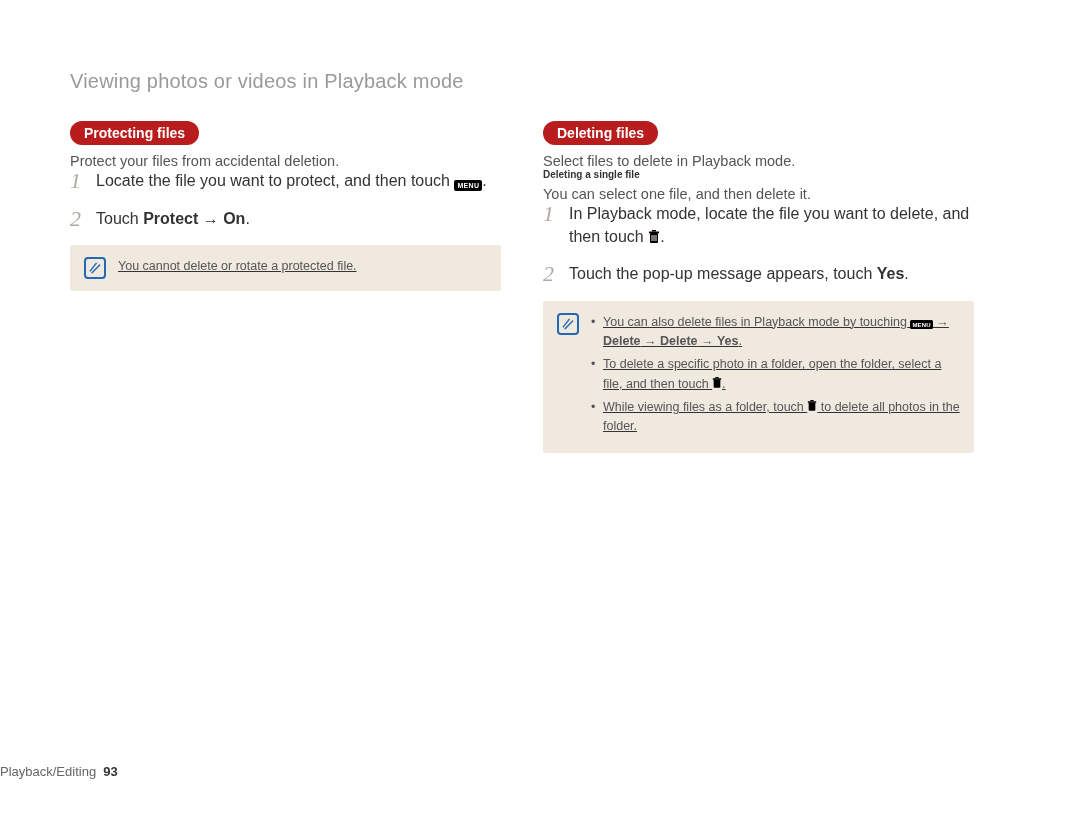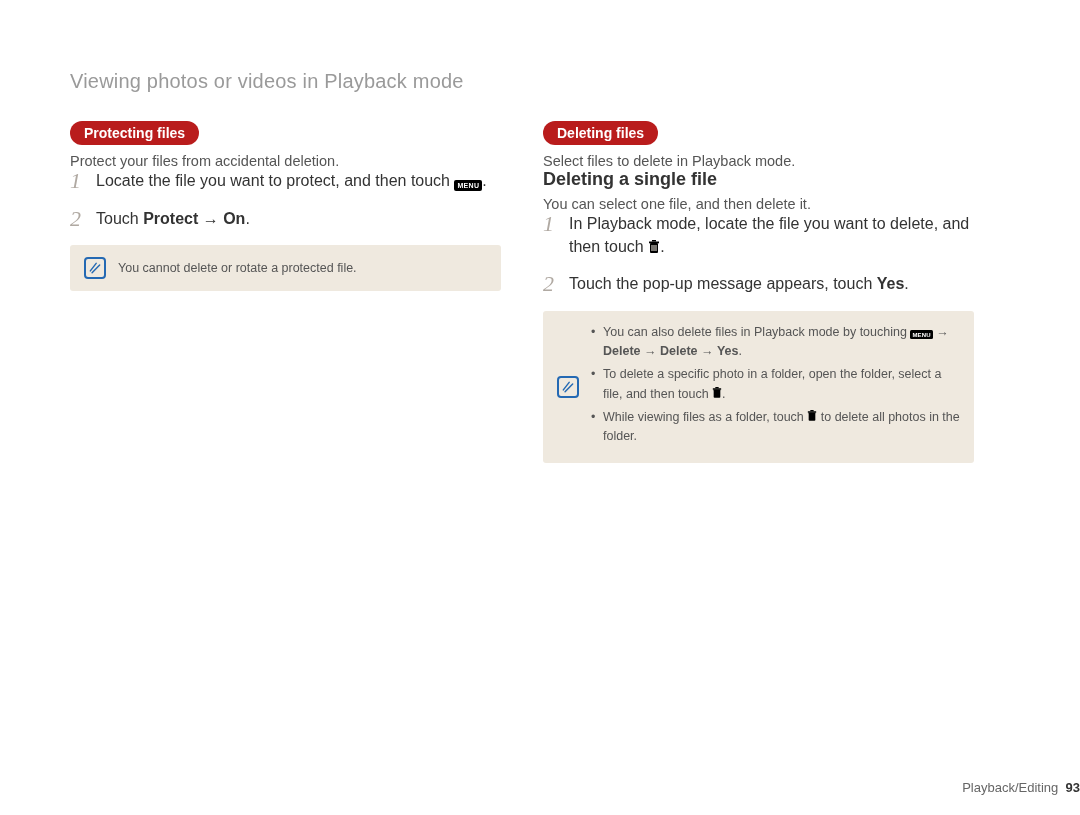--- a/index.html
+++ b/index.html
@@ -63,22 +63,23 @@
     line-height: 1.45;
     font-size: 16px;
   }
   .step-text b { font-weight: 700; }
   .notebox {
     background: #efe9df;
     border-radius: 3px;
     padding: 12px 14px;
     display: flex;
     gap: 12px;
-    align-items: center;
+    align-items: flex-start;
     margin-top: 12px;
+    text-decoration: underline;
   }
   .note-icon {
     width: 22px;
     height: 22px;
     border: 2px solid #2469b3;
     border-radius: 4px;
     color: #2469b3;
     display: flex;
     align-items: center;
     justify-content: center;
@@ -102,21 +103,21 @@
     padding-left: 12px;
     margin-bottom: 4px;
   }
   .note-list li::before {
     content: "•";
     position: absolute;
     left: 0;
     top: 0;
   }
   .subheading {
-    font-size: 18px;
+    font-size: 10px;
     font-weight: 700;
     color: #333;
     margin-bottom: 6px;
   }
   .icon-menu {
     display: inline-block;
     vertical-align: -2px;
     background: #000;
     color: #fff;
     font-size: 7px;
@@ -145,24 +146,24 @@
     vertical-align: -2px;
   }
   .icon-trash-small {
     display: inline-block;
     width: 10px;
     height: 11px;
     vertical-align: -1px;
   }
   .footer {
     position: absolute;
-    bottom: 20px;
+    bottom: 36px;
     left: 0;
     width: 100%;
-    text-align: right;
+    text-align: left;
     font-size: 13px;
     color: #666;
   }
   .footer .pnum { font-weight: 600; color: #333; }
   .arrow { font-family: Arial, sans-serif; }
 </style>
 </head>
 <body>
 
 <div class="page">

